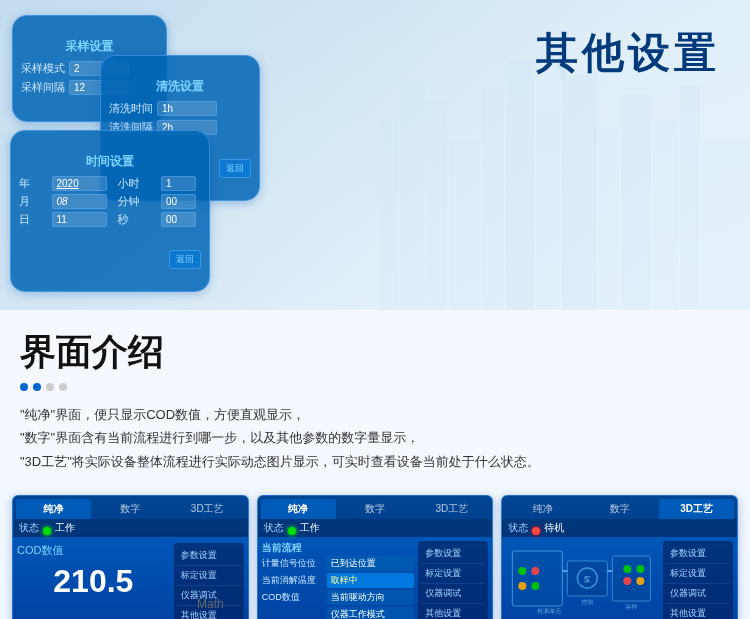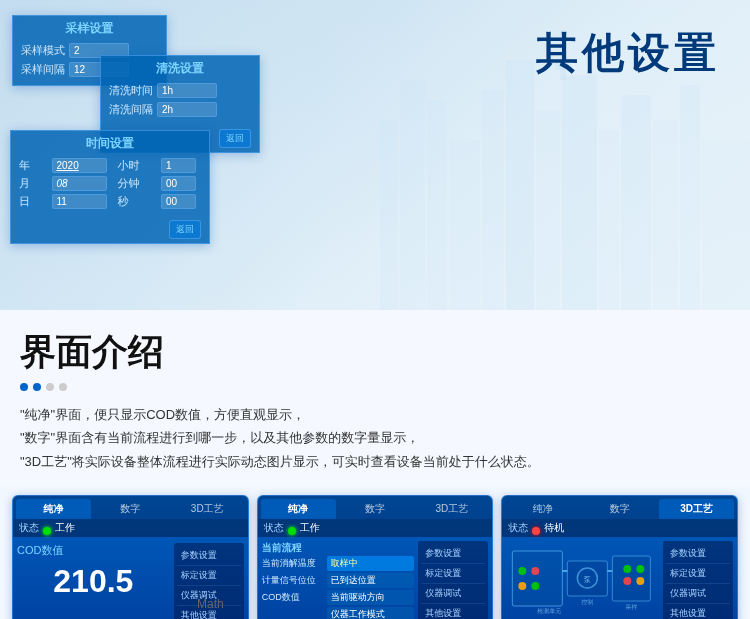--- a/index.html
+++ b/index.html
@@ -28,24 +28,24 @@
       width: 100%;
       height: 100%;
       opacity: 0.3;
     }
 
     
     .dialog-box {
       position: absolute;
       background: rgba(0, 100, 180, 0.85);
       border: 1px solid rgba(100,180,255,0.5);
-      border-radius: 0;
+      border-radius: 15px;
       color: #fff;
       font-size: 11px;
-      padding: 4px 8px;
+      padding: 22px 8px;
       box-shadow: 0 2px 10px rgba(0,80,180,0.3);
     }
 
     .dialog-title {
       font-size: 12px;
       font-weight: bold;
       color: #7dd4ff;
       margin-bottom: 6px;
       text-align: center;
     }
@@ -76,21 +76,21 @@
     .dialog-back-btn {
       display: flex;
       align-items: center;
       justify-content: center;
       background: rgba(0,120,220,0.6);
       border: 1px solid rgba(100,180,255,0.5);
       border-radius: 3px;
       color: #7dd4ff;
       font-size: 9px;
       padding: 2px 6px;
-      margin-top: 8px;
+      margin-top: 20px;
       float: right;
       cursor: pointer;
     }
 
     
     .dialog-sample {
       top: 15px;
       left: 12px;
       width: 155px;
     }
@@ -454,26 +454,26 @@
     </div>
     <div class="panel-status">
       <span class="status-label">状态</span>
       <span class="status-dot green"></span>
       <span class="status-value">工作</span>
     </div>
     <div style="display:flex; gap:4px; padding:4px 4px 2px 4px;">
       <div style="flex:1;">
         <div class="process-label">当前流程</div>
         <div class="process-row">
+          <span class="process-row-label">计量信号位位</span>
+          <span class="process-row-value">已到达位置</span>
+        </div>
+        <div class="process-row">
           <span class="process-row-label">当前消解温度</span>
           <span class="process-row-value highlight">取样中</span>
-        </div>
-        <div class="process-row">
-          <span class="process-row-label">计量信号位位</span>
-          <span class="process-row-value">已到达位置</span>
         </div>
         <div class="process-row">
           <span class="process-row-label">COD数值</span>
           <span class="process-row-value">当前驱动方向</span>
         </div>
         <div class="process-row">
           <span class="process-row-label"></span>
           <span class="process-row-value">仪器工作模式</span>
         </div>
       </div>

